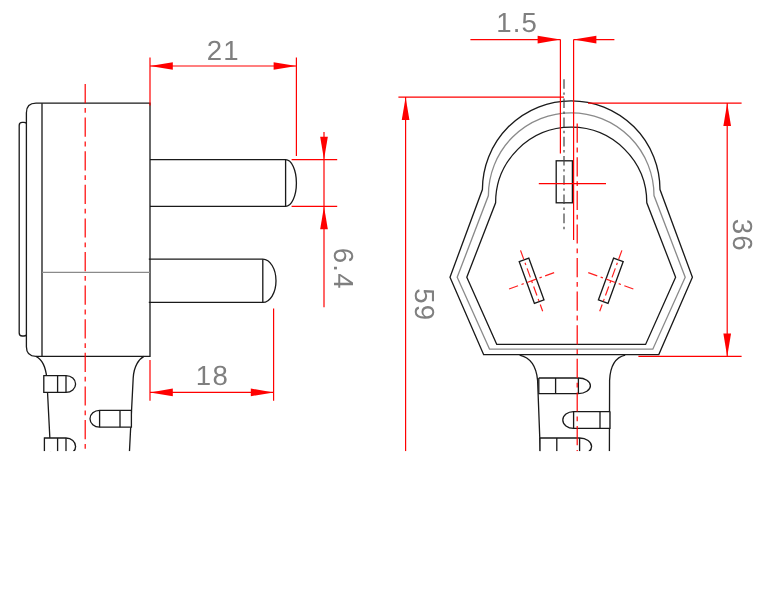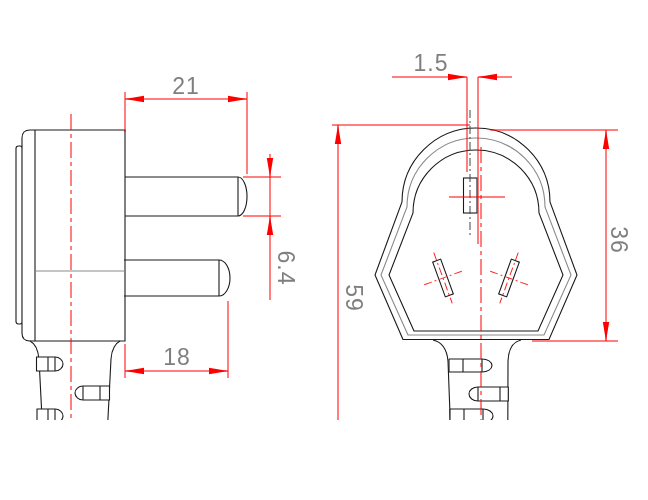--- a/index.html
+++ b/index.html
@@ -1,17 +1,17 @@
 <!DOCTYPE html>
 <html><head>
 <meta charset="utf-8">
 <style>
   html,body{margin:0;padding:0;background:#ffffff;}
   .canvas{position:relative;width:648px;height:376px;background:#ffffff;overflow:hidden;
-          font-family:"Liberation Sans", sans-serif;margin-top:44px;}
+          font-family:"Liberation Sans", sans-serif;}
   svg{position:absolute;left:0;top:0;}
   .dim-text{fill:#7f7f7f;font-size:23px;letter-spacing:1px;font-family:"Liberation Sans",sans-serif;}
   .outline{stroke:#1a1a1a;fill:none;stroke-width:1.1;}
   .outline-gray{stroke:#8a8a8a;fill:none;stroke-width:1.1;}
   .whitefill{fill:#ffffff;}
   .red{stroke:#ff0000;fill:none;stroke-width:1;}
   .red-dashdot{stroke:#ff0000;fill:none;stroke-width:1;stroke-dasharray:16 4 4 4;}
   .red-dash-sm{stroke:#ff2020;fill:none;stroke-width:1;stroke-dasharray:8 3 2 3;}
   .black-dash{stroke:#444444;fill:none;stroke-width:1;stroke-dasharray:8 3 2 3;}
   .arrow{fill:#ff0000;}

